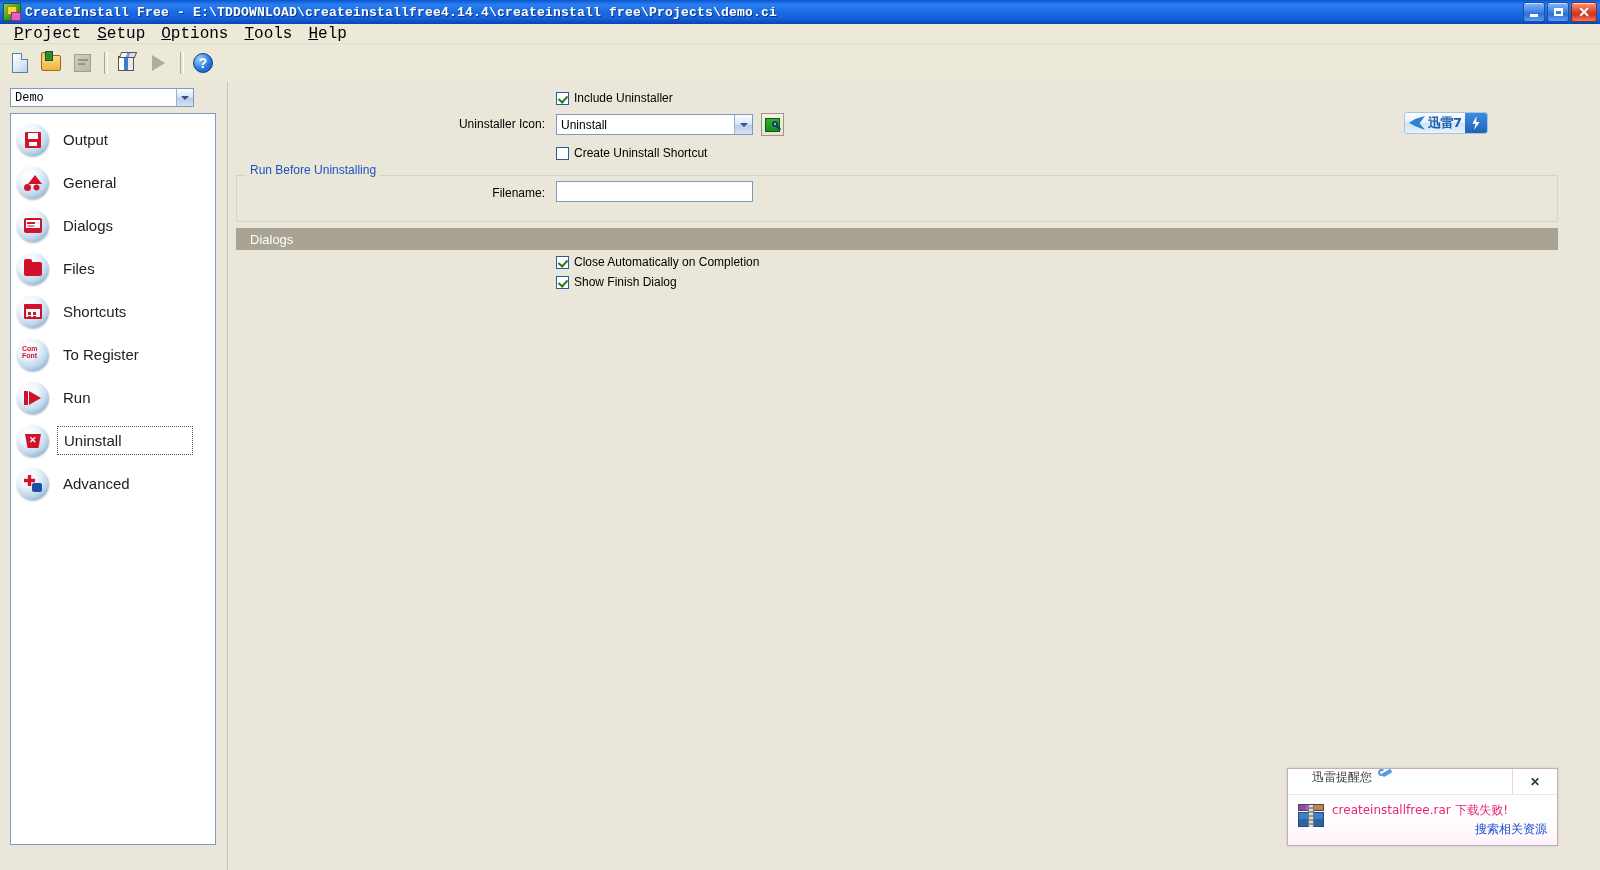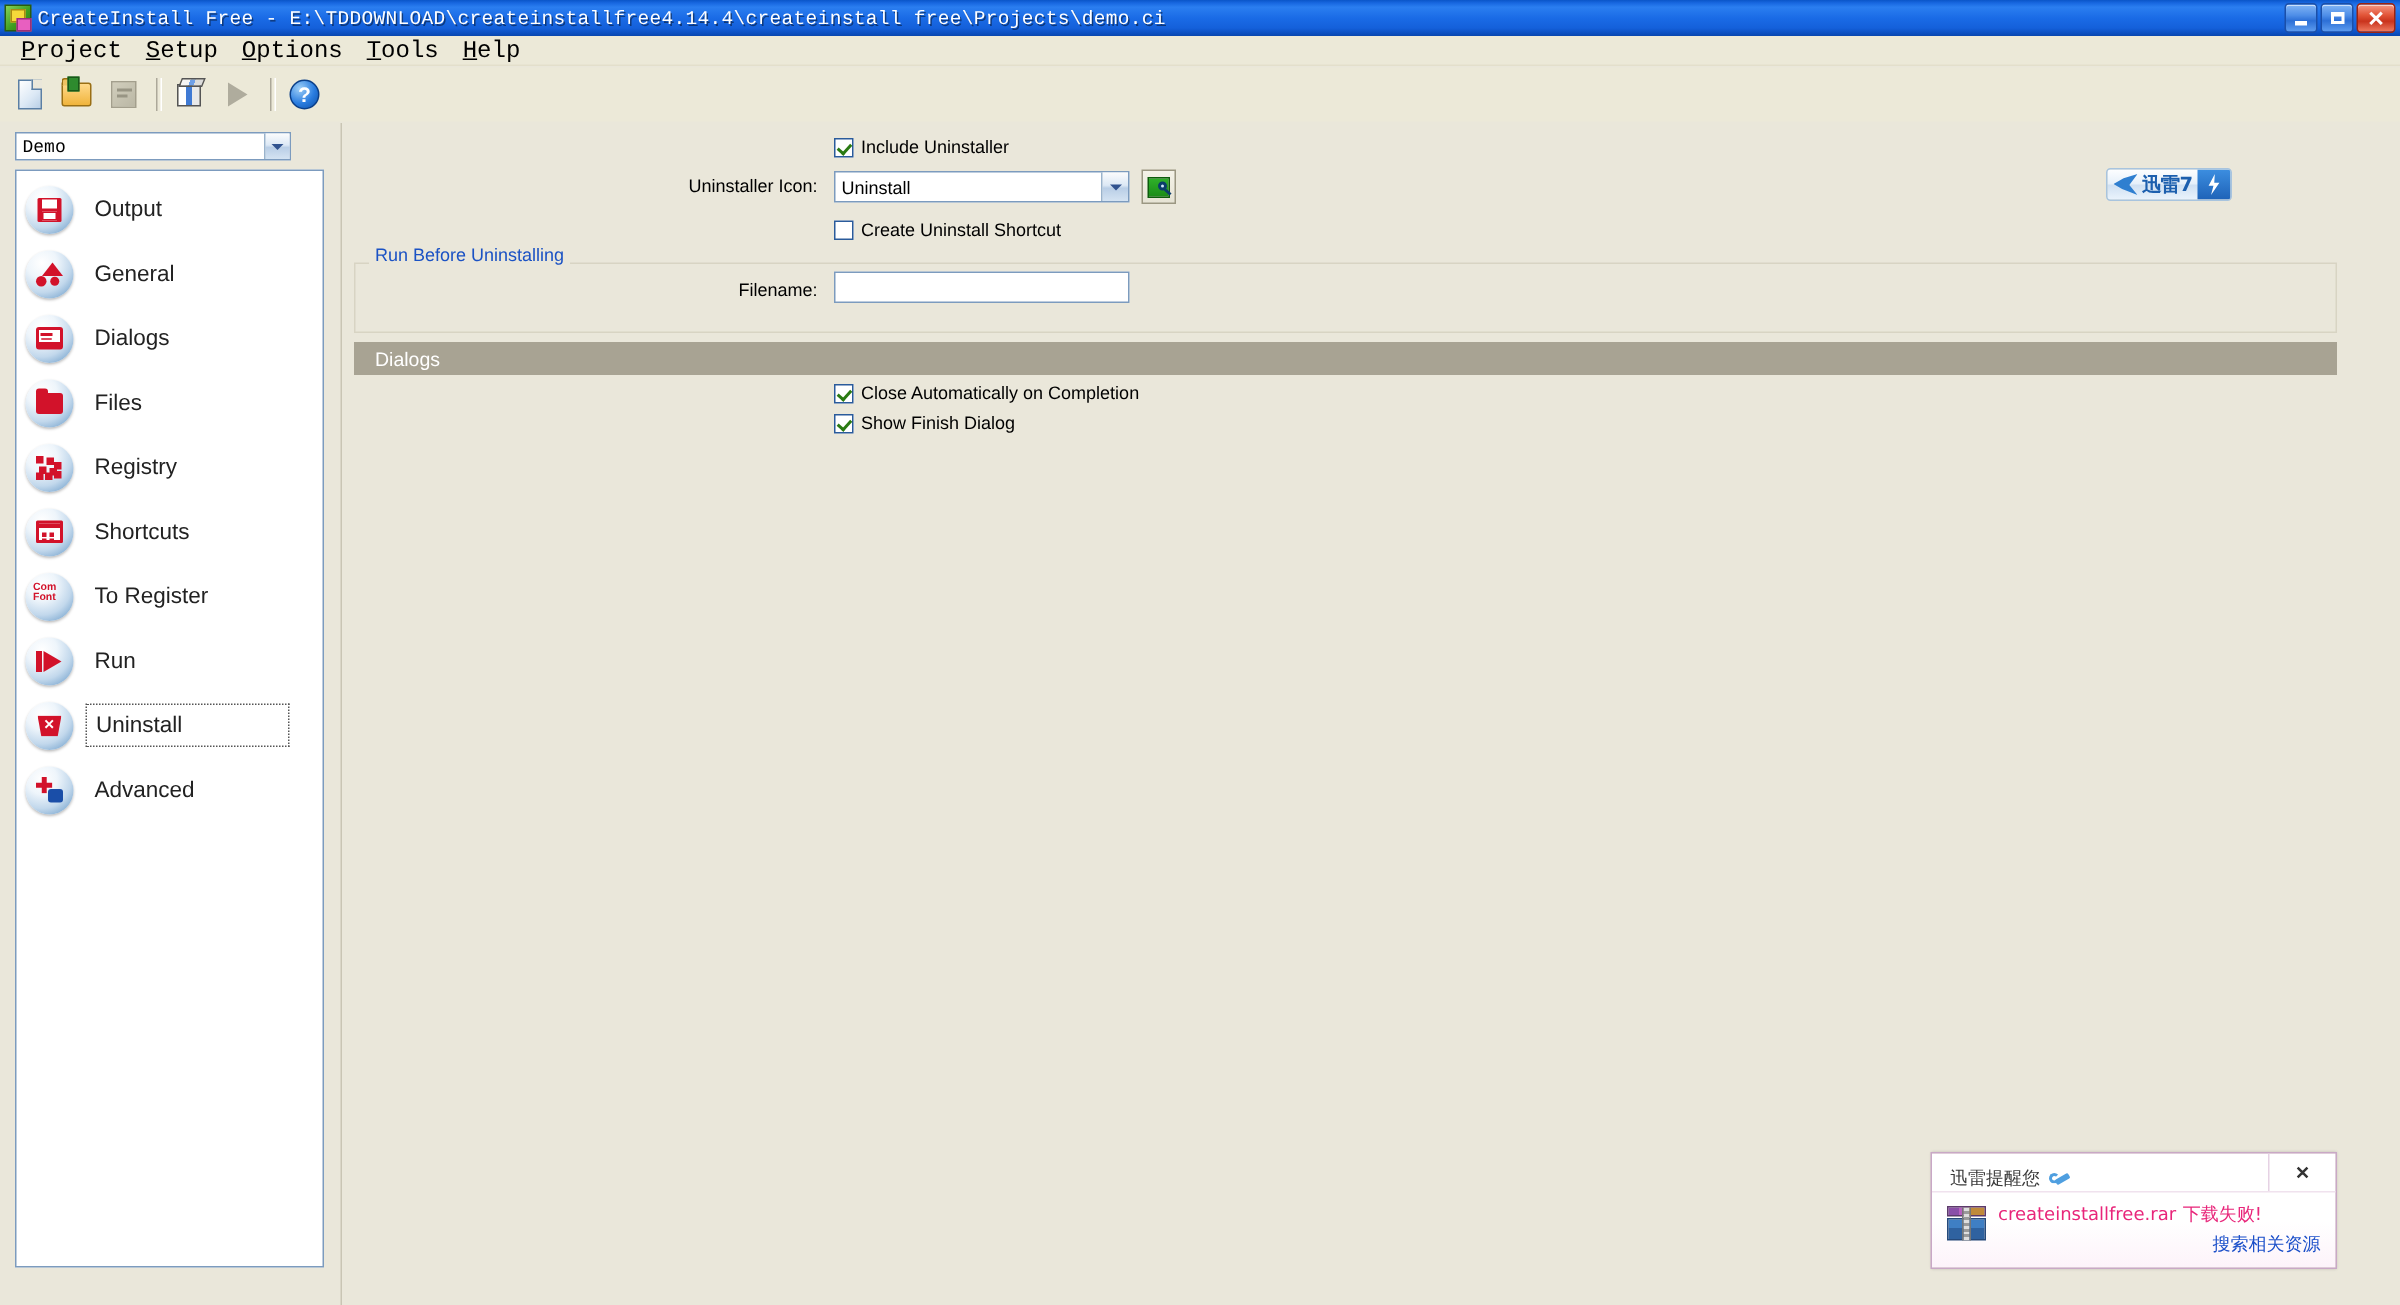--- a/index.html
+++ b/index.html
@@ -46,21 +46,21 @@
     content: "";
     position: absolute; left: 7px; top: 8px;
     width: 8px; height: 7px;
     background: #e85fc0;
     border: 1px solid #9a2f79;
   }
   .title-text {
     color: #ffffff;
     font-family: "Liberation Mono", "DejaVu Sans Mono", monospace;
     font-size: 13px;
-    font-weight: normal;
+    font-weight: bold;
     letter-spacing: 0.2px;
     white-space: nowrap;
     text-shadow: 1px 1px 0 rgba(0,0,0,0.45);
   }
   .win-buttons {
     position: absolute; right: 3px; top: 2px;
     display: flex; gap: 2px;
   }
   .win-btn {
     width: 22px; height: 20px;
@@ -417,22 +417,22 @@
   
   .notif {
     position: absolute; left: 1287px; top: 768px;
     width: 271px; height: 78px;
     background: linear-gradient(to bottom,#ffffff 0%, #ffffff 60%, #fdf3fa 100%);
     border: 1px solid #C9A8C6;
     box-sizing: border-box;
     box-shadow: 0 0 2px rgba(0,0,0,0.18);
   }
   .notif-head {
-    height: 26px; display:flex; align-items:flex-end;
-    padding-left: 12px; box-sizing:border-box;
+    height: 26px; display:flex; align-items:flex-start;
+    padding-left: 24px; box-sizing:border-box;
     border-bottom: 1px solid #F0E2EE;
     position: relative;
   }
   .notif-head .ht {
     font-size: 12px; color: #3a3a3a;
     font-family: "DejaVu Sans", sans-serif;
     white-space: nowrap;
   }
   .wrench {
     width: 14px; height: 12px; margin-left: 6px; position: relative;
@@ -573,26 +573,20 @@
       <span class="lbl">Dialogs</span>
     </div>
 
     <div class="side-item">
       <span class="side-icon">
           <span class="g g-folder"></span>
         </span>
       <span class="lbl">Files</span>
     </div>
 
-    <div class="side-item">
-      <span class="side-icon">
-          <span class="g g-registry"></span>
-        </span>
-      <span class="lbl">Registry</span>
-    </div>
 
     <div class="side-item">
       <span class="side-icon">
           <span class="g g-shortcut"></span>
         </span>
       <span class="lbl">Shortcuts</span>
     </div>
 
     <div class="side-item">
       <span class="side-icon">

